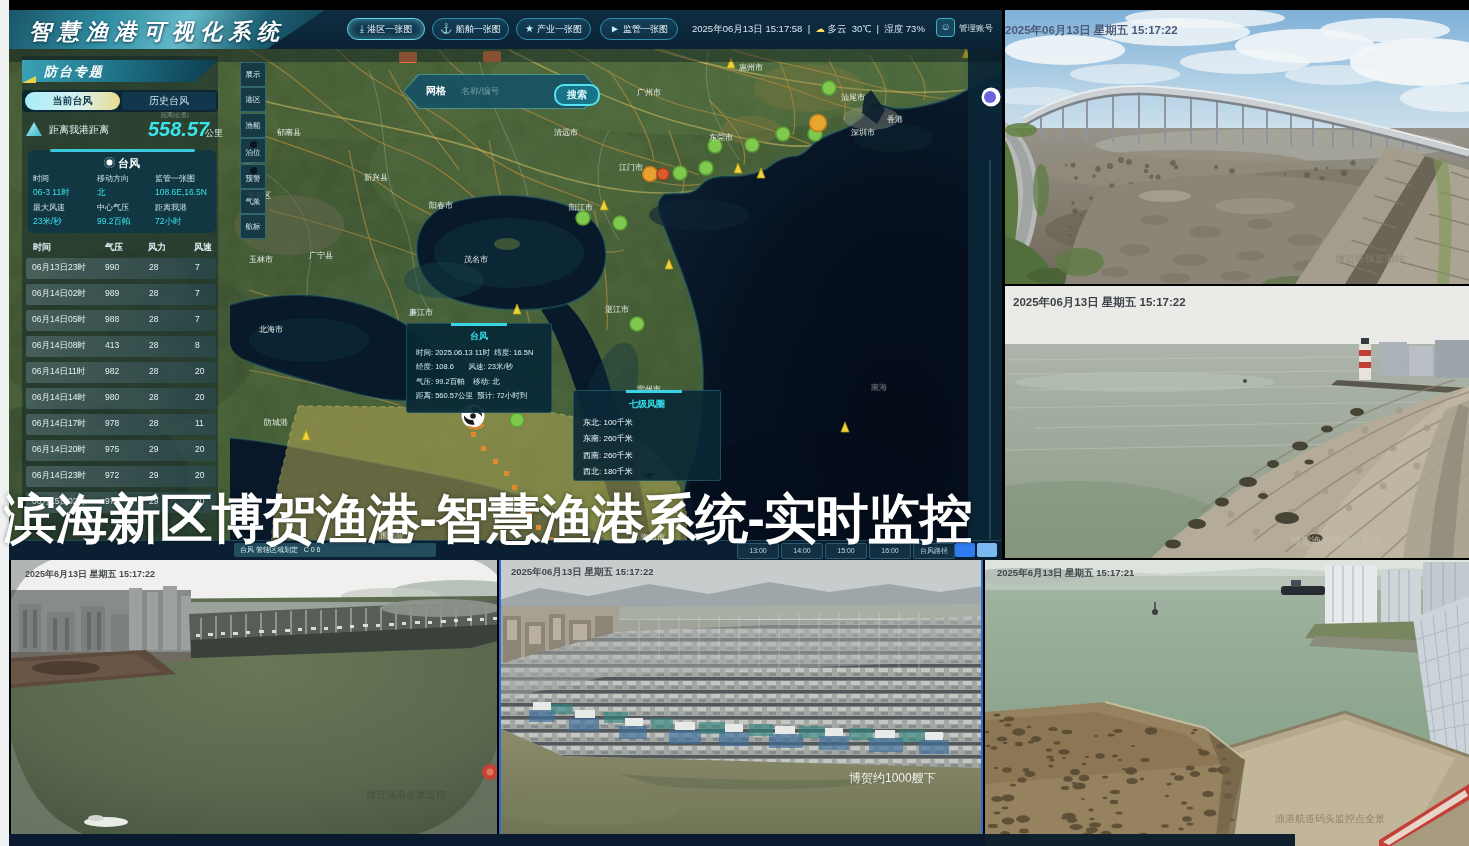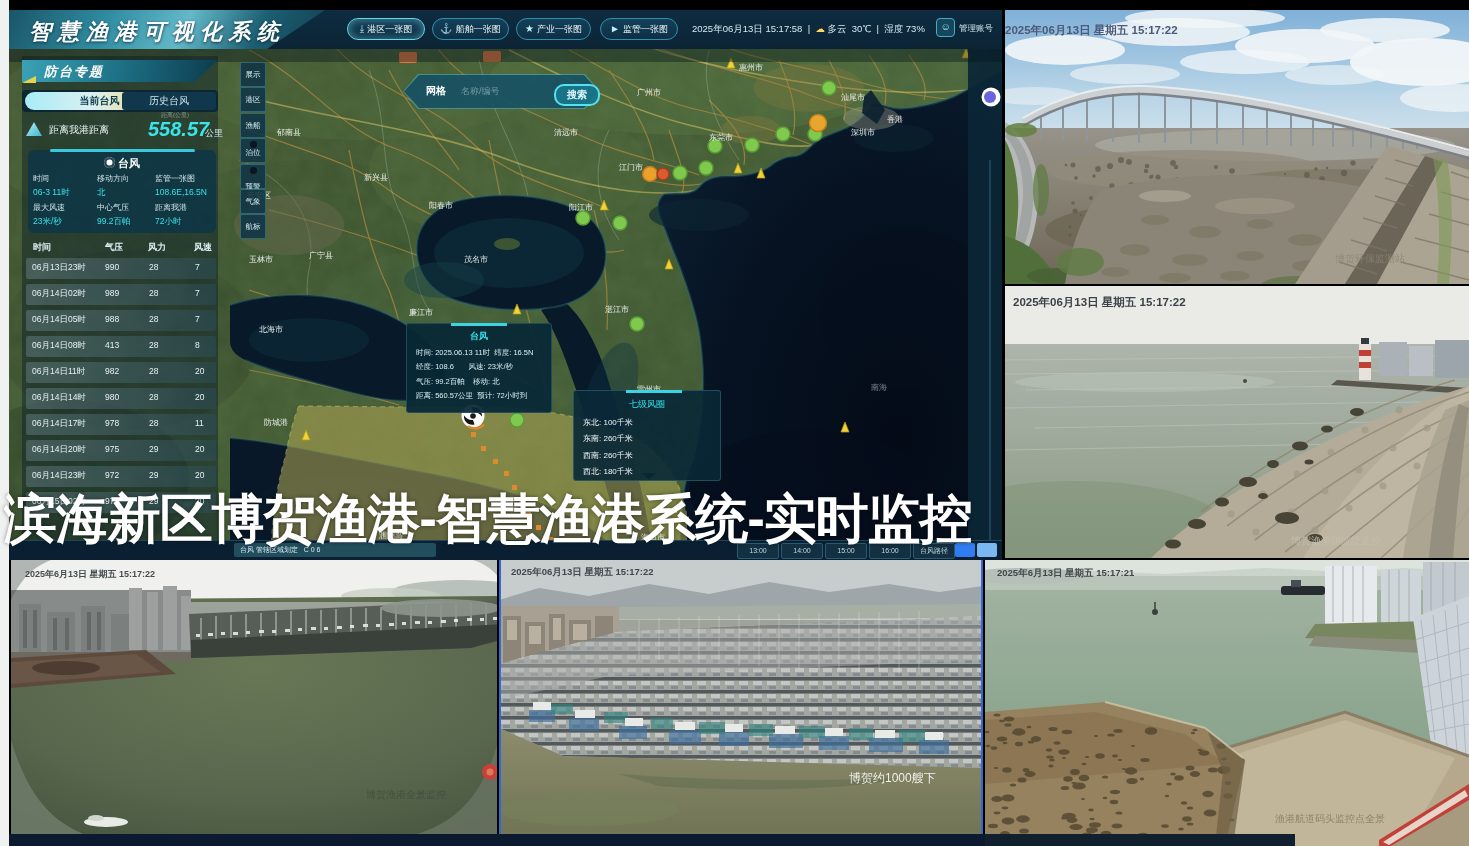--- a/index.html
+++ b/index.html
@@ -235,21 +235,21 @@
       <div class="abs" style="left:683px;top:13px;font-size:9.5px;color:#d6e9f2;white-space:nowrap;">2025年06月13日 15:17:58&nbsp;&nbsp;|&nbsp;&nbsp;<span style="color:#ffd95e;">☁</span>&nbsp;多云&nbsp;&nbsp;30℃&nbsp;&nbsp;|&nbsp;&nbsp;湿度&nbsp;73%</div>
       <div class="abs" style="left:927px;top:8px;width:17px;height:17px;border-radius:4px;background:#17455c;border:1px solid #3fb0c8;color:#8ee6f2;font-size:10px;text-align:center;line-height:16px;">☺</div>
       <div class="abs" style="left:950px;top:13px;font-size:8.5px;color:#d0e8f0;">管理账号</div>
     </div>
 
     <div class="abs" style="left:13px;top:46px;width:196px;height:494px;background:rgba(8,28,40,.45);"></div>
     <div class="abs" style="left:13px;top:50px;width:196px;height:22px;background:linear-gradient(100deg,#3aa2b6,#1b6b80 55%,#0d3b4e);clip-path:polygon(0 0,100% 0,88% 100%,0 100%);"></div>
     <div class="abs" style="left:13px;top:66px;width:14px;height:7px;background:#e8d44a;clip-path:polygon(0 100%,100% 0,100% 100%);"></div>
     <div class="abs" style="left:35px;top:53px;font-size:13px;font-weight:bold;font-style:italic;color:#fff;letter-spacing:2px;">防台专题</div>
     <div class="abs" style="left:13px;top:80px;width:196px;height:22px;background:rgba(8,34,50,.85);border-radius:4px;"></div>
-    <div class="abs" style="left:16px;top:82px;width:95px;height:18px;border-radius:9px;background:linear-gradient(90deg,#a8ecf6,#d9f0f2 55%,#e8dc90);color:#0c3a4a;font-weight:bold;font-size:10px;text-align:center;line-height:18px;padding-left:27px;">当前台风</div>
+    <div class="abs" style="left:16px;top:82px;width:95px;height:18px;border-radius:9px;background:linear-gradient(90deg,#a8ecf6,#d9f0f2 55%,#e8dc90);color:#0c3a4a;font-weight:bold;font-size:10px;text-align:center;line-height:18px;">当前台风</div>
     <div class="abs" style="left:113px;top:82px;width:94px;height:18px;border-radius:3px;background:#10374b;color:#cfe8f0;font-size:10px;text-align:center;line-height:18px;">历史台风</div>
     <div class="abs" style="left:17px;top:112px;width:16px;height:14px;background:linear-gradient(135deg,#b8f0f8,#3ab6cc);clip-path:polygon(50% 0,100% 100%,0 100%);"></div>
     <div class="abs" style="left:40px;top:113px;font-size:10px;color:#e8f3f7;">距离我港距离</div>
     <div class="abs" style="left:152px;top:101px;font-size:6px;color:rgba(230,245,250,.45);">距离(公里)</div>
     <div class="abs" style="left:139px;top:108px;font-size:20px;font-weight:bold;font-style:italic;color:#3ae4ea;">558.57</div>
     <div class="abs" style="left:196px;top:117px;font-size:9px;color:#cfe8ea;">公里</div>
 
     <div class="abs" style="left:19px;top:140px;width:188px;height:83px;background:rgba(13,54,70,.85);border-radius:6px;"></div>
     <div class="abs" style="left:41px;top:139px;width:145px;height:2.5px;background:#39c9da;border-radius:2px;"></div>
     <div class="abs" style="left:19px;top:146px;width:188px;text-align:center;font-size:11px;font-weight:bold;color:#fff;"><span style="display:inline-block;width:11px;height:11px;border-radius:50%;background:#fff;box-shadow:0 0 0 2.5px #2c4a58 inset;vertical-align:-1px;"></span> 台风</div>
@@ -342,21 +342,21 @@
         </div>
         <div class="mtile" style="top:102.8px">
           <div style="margin-top:7px">渔船</div>
         </div>
         <div class="mtile" style="top:128.2px">
           <div style="width:7px;height:7px;border-radius:50%;background:#0a1622;margin:2px auto 0;"></div>
           <div style="margin-top:0px">泊位</div>
         </div>
         <div class="mtile" style="top:153.6px">
           <div style="width:7px;height:7px;border-radius:50%;background:#0a1622;margin:2px auto 0;"></div>
-          <div style="margin-top:8px">预警</div>
+          <div style="margin-top:0px">预警</div>
         </div>
         <div class="mtile" style="top:179px">
           <div style="margin-top:7px">气象</div>
         </div>
         <div class="mtile" style="top:204.39999999999998px">
           <div style="margin-top:7px">航标</div>
         </div>
       </div>
 
     <div class="abs" style="left:394px;top:64px;width:197px;height:35px;background:rgba(70,180,200,.55);clip-path:polygon(15px 0,182px 0,197px 17.5px,182px 35px,15px 35px,0 17.5px);"></div>
@@ -369,21 +369,21 @@
       <div class="abs" style="left:44px;top:-1px;width:56px;height:2.5px;background:#3ad4e4;"></div>
       <div style="text-align:center;font-size:9px;font-weight:bold;color:#35e0ee;margin-top:6px;">台风</div>
       <div class="pl">时间: 2025.06.13 11时&nbsp;&nbsp;纬度: 16.5N</div>
       <div class="pl">经度: 108.6&nbsp;&nbsp;&nbsp;&nbsp;&nbsp;&nbsp;&nbsp;风速: 23米/秒</div>
       <div class="pl">气压: 99.2百帕&nbsp;&nbsp;&nbsp;&nbsp;移动: 北</div>
       <div class="pl">距离: 560.57公里&nbsp;&nbsp;预计: 72小时到</div>
     </div>
 
     <div class="abs" style="left:564px;top:380px;width:146px;height:89px;background:rgba(9,40,54,.90);border-radius:3px;border:1px solid rgba(70,140,160,.4);">
       <div class="abs" style="left:52px;top:-1px;width:56px;height:2.5px;background:#3ad4e4;"></div>
-      <div style="text-align:center;font-size:9px;font-weight:normal;color:#35e0ee;margin-top:7px;">七级风圈</div>
+      <div style="text-align:center;font-size:9px;font-weight:bold;color:#35e0ee;margin-top:7px;">七级风圈</div>
       <div class="pw">东北: 100千米</div>
       <div class="pw">东南: 260千米</div>
       <div class="pw">西南: 260千米</div>
       <div class="pw">西北: 180千米</div>
       <div class="abs" style="left:68px;bottom:-7px;width:0;height:0;border:7px solid transparent;border-top-color:rgba(9,40,54,.9);"></div>
     </div>
 
     <div class="abs" style="left:0px;top:530px;width:993px;height:20px;background:#0a2032;border-top:1px solid #1c4a5c;border-bottom:2px solid #081826;"></div>
     <div class="abs" style="left:225px;top:533px;width:196px;height:14px;background:rgba(62,132,144,.45);border-radius:2px;font-size:7px;color:#d8eef2;line-height:14px;padding-left:6px;">台风 管辖区域划定&nbsp;&nbsp;&nbsp;C&nbsp;0&nbsp;6</div>
     <div class="abs tbox" style="left:728px;">13:00</div>

